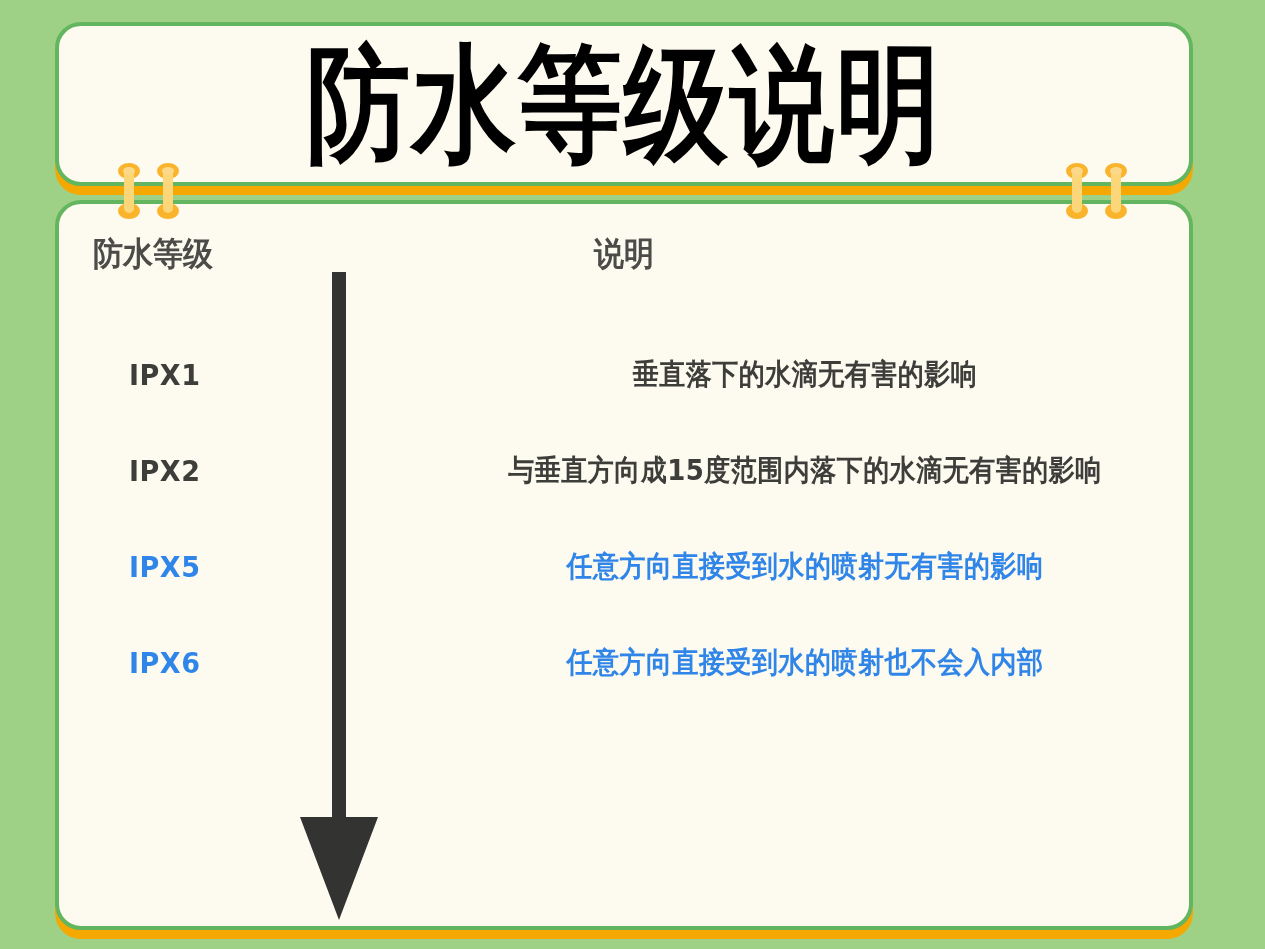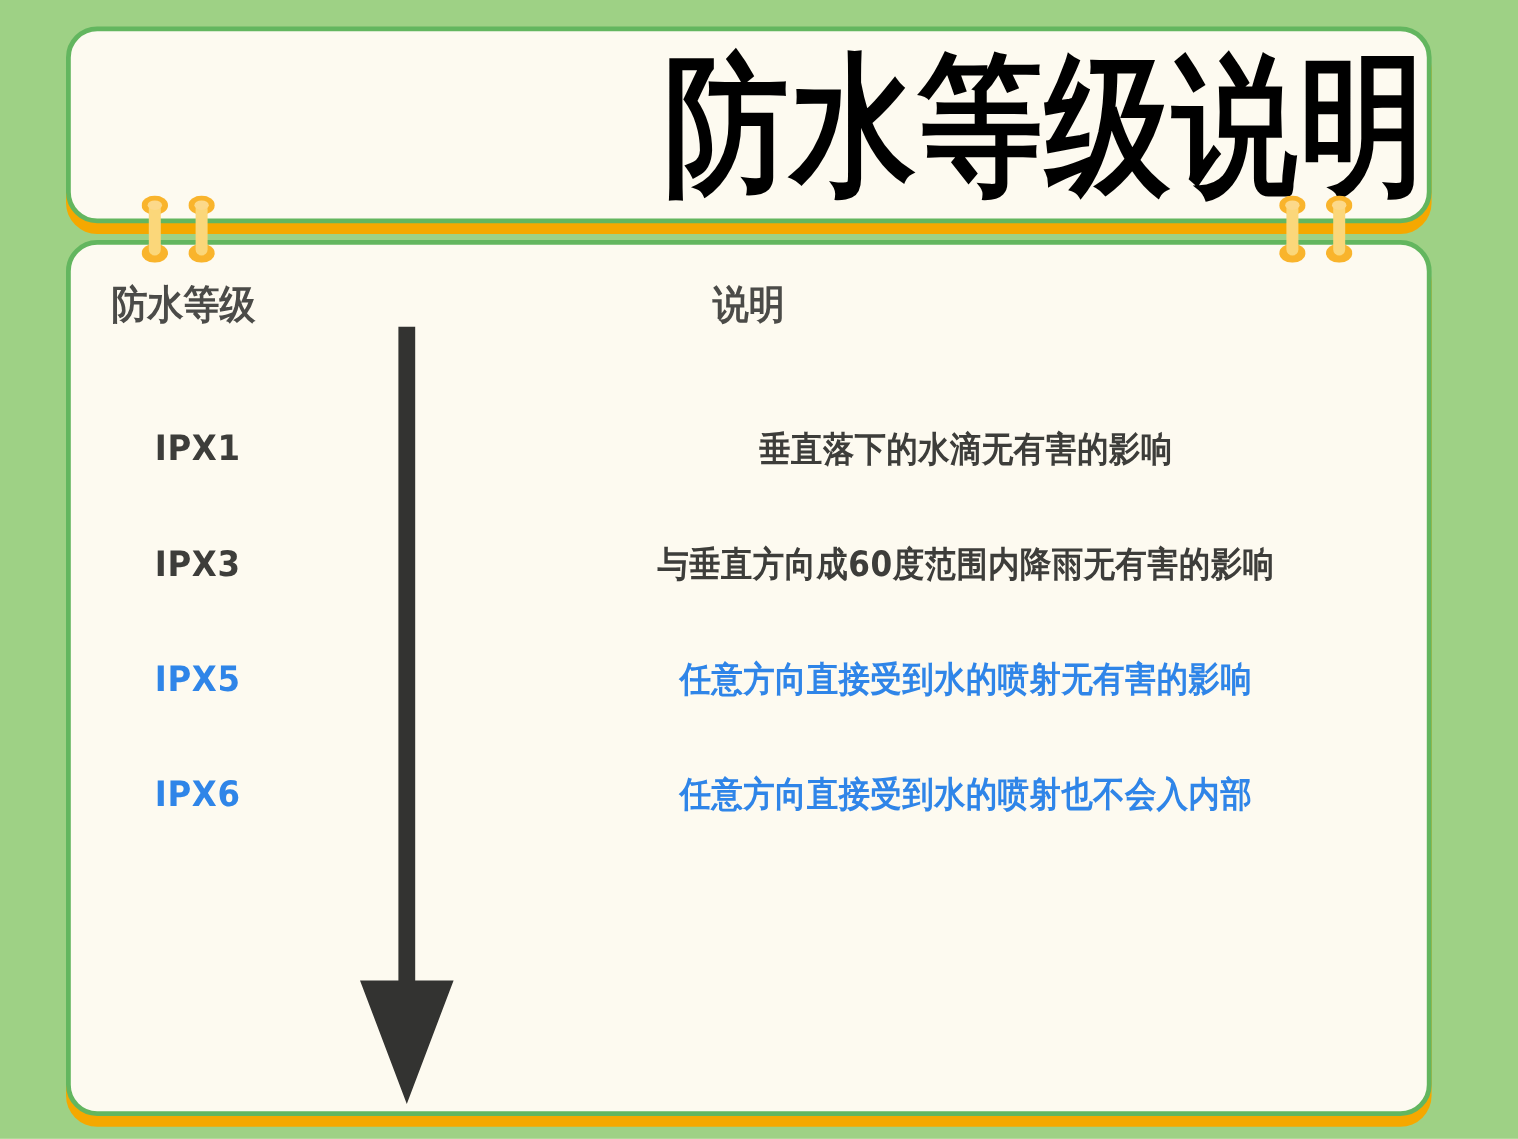--- a/index.html
+++ b/index.html
@@ -33,21 +33,21 @@
   }
 
   
   #title-card {
     left: 55px;
     top: 22px;
     width: 1138px;
     height: 164px;
     display: flex;
     align-items: center;
-    justify-content: flex-end;
+    justify-content: center;
     z-index: 3;
   }
   .title-text {
     font-family: "DejaVu Sans", "Liberation Sans", sans-serif;
     font-weight: 700;
     font-size: 104px;
     line-height: 1;
     color: #000000;
     letter-spacing: 2px;
     white-space: nowrap;
@@ -192,25 +192,25 @@
           </svg>
         </div>
 
         <div class="rows">
 
           <div class="row">
             <div class="cell-grade">IPX1</div>
             <div class="cell-desc">垂直落下的水滴无有害的影响</div>
           </div>
 
-
           <div class="row">
-            <div class="cell-grade">IPX3</div>
-            <div class="cell-desc">与垂直方向成60度范围内降雨无有害的影响</div>
-          </div>
+            <div class="cell-grade">IPX2</div>
+            <div class="cell-desc">与垂直方向成15度范围内落下的水滴无有害的影响</div>
+          </div>
+
 
 
           <div class="row hl">
             <div class="cell-grade">IPX5</div>
             <div class="cell-desc">任意方向直接受到水的喷射无有害的影响</div>
           </div>
 
           <div class="row hl">
             <div class="cell-grade">IPX6</div>
             <div class="cell-desc">任意方向直接受到水的喷射也不会入内部</div>

